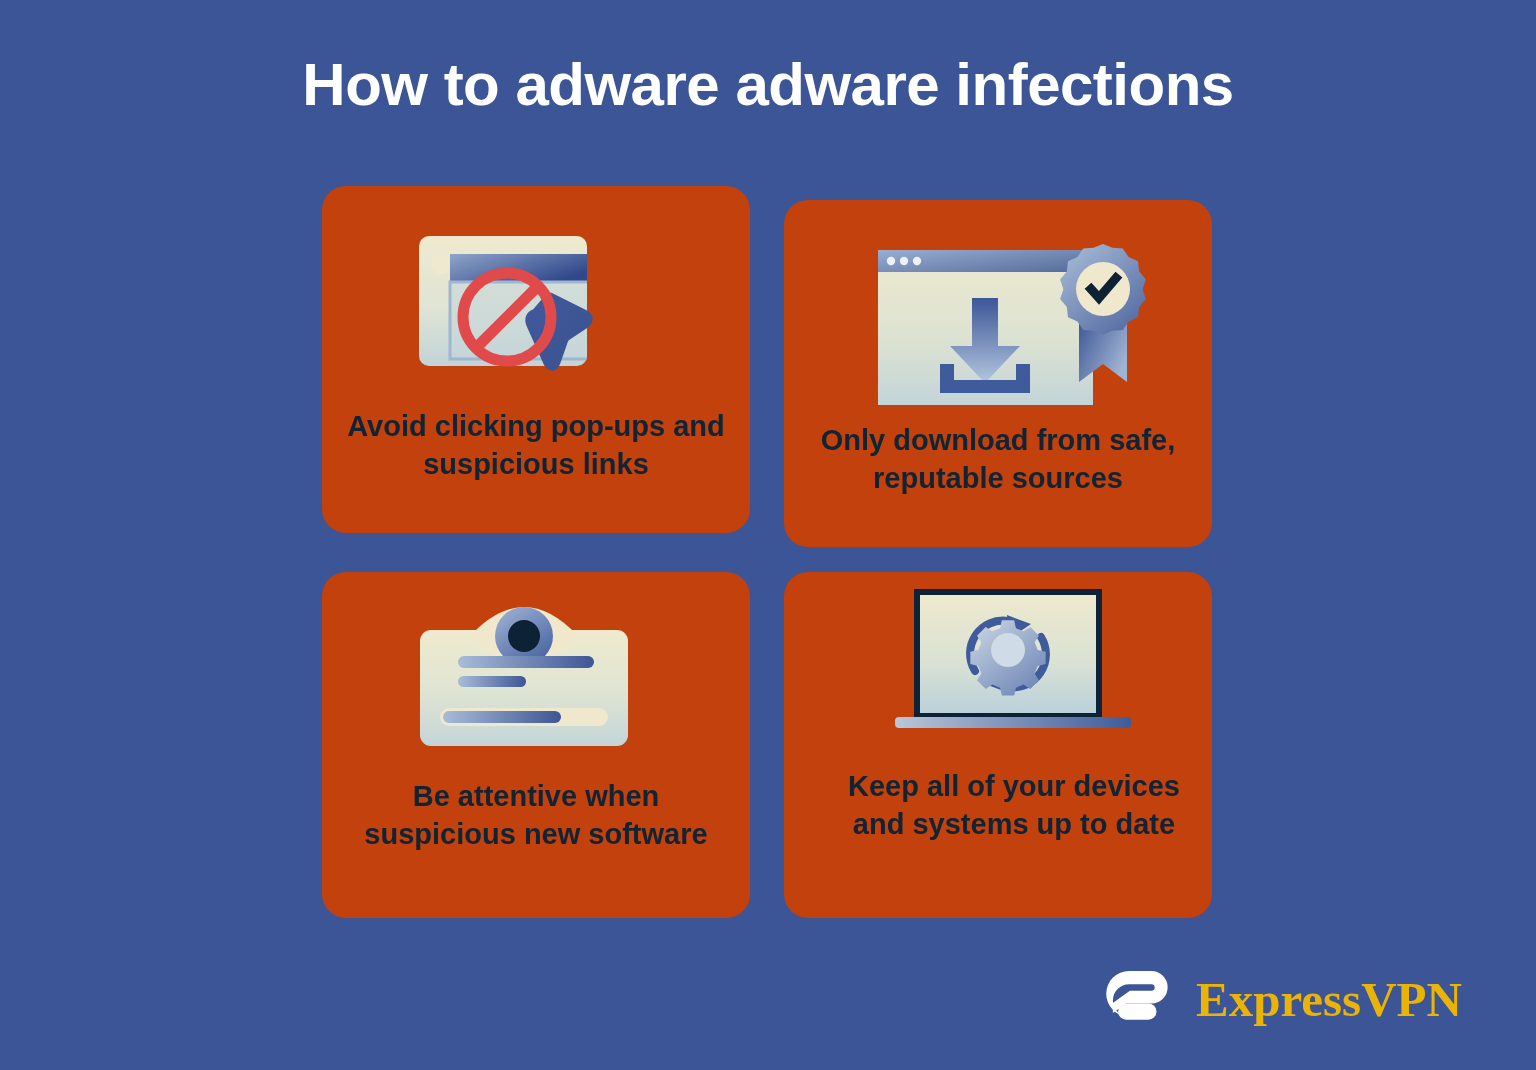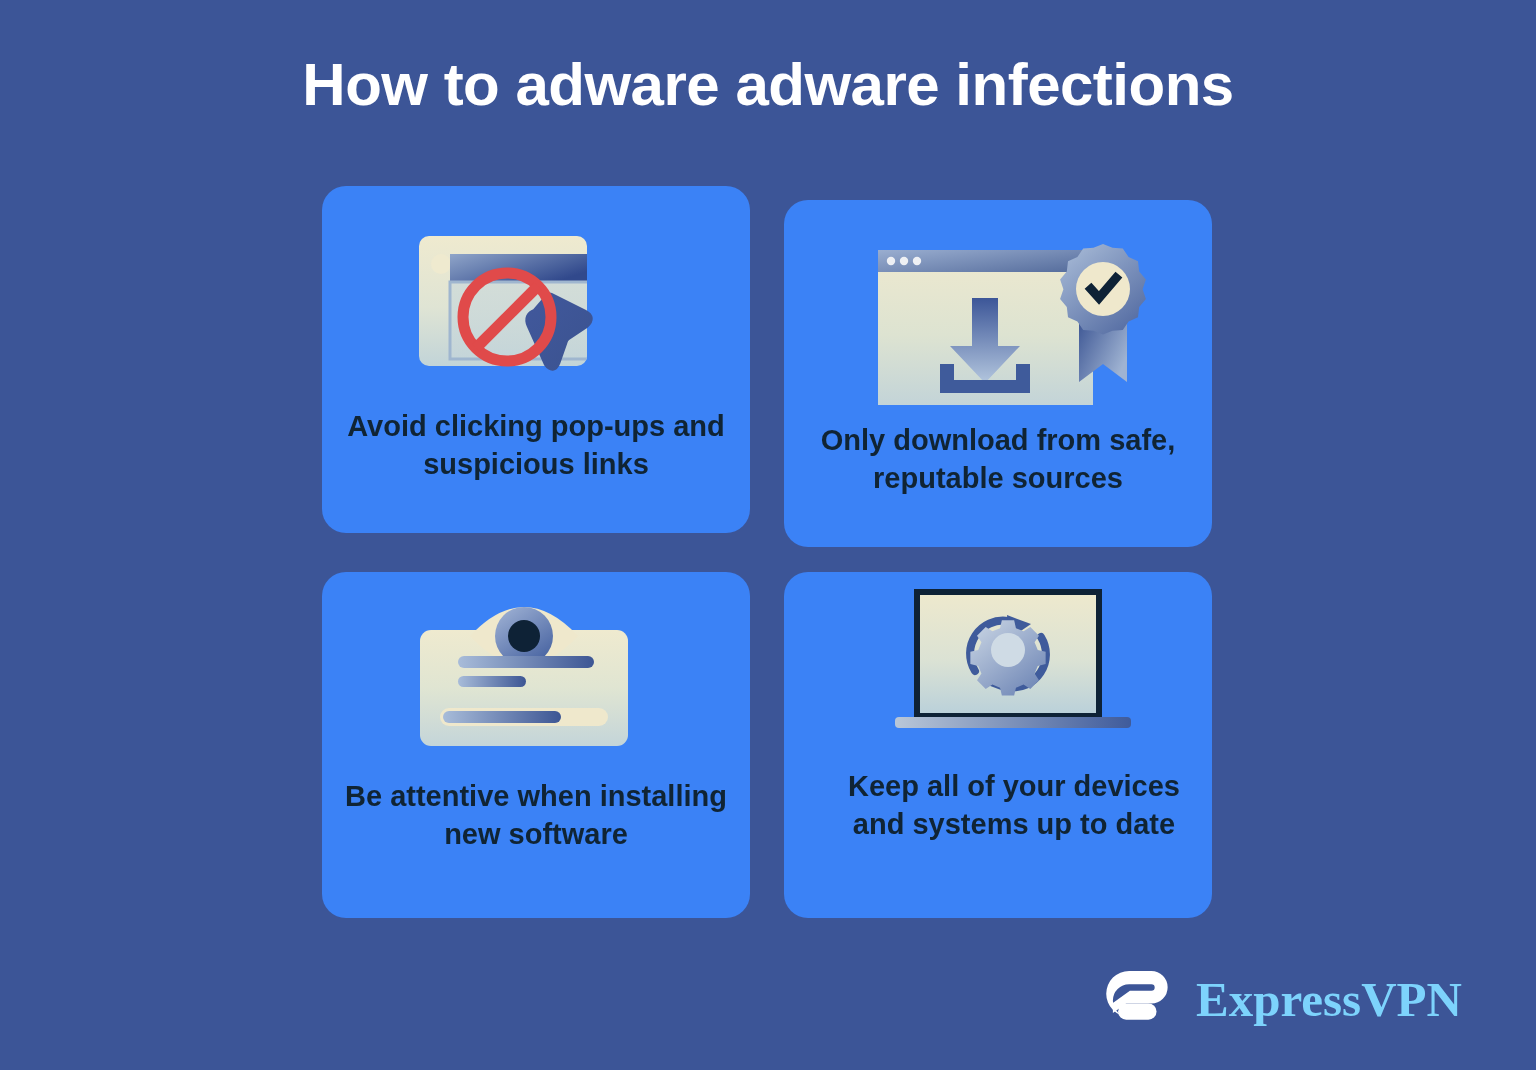--- a/index.html
+++ b/index.html
@@ -26,21 +26,21 @@
 
   
   .grid{
     position:absolute;
     left:322px;top:186px;
     width:890px;height:732px;
   }
   .card{
     position:absolute;
     width:428px;
-    background:#3b82f6;
+    background:#c2410c;
     border-radius:24px;
     box-sizing:border-box;
     display:flex;
     flex-direction:column;
     align-items:center;
   }
   .card.c0{left:0px;   top:0px;   height:347px;}
   .card.c1{left:462px; top:14px;   height:347px;}
   .card.c2{left:0px;   top:386px; height:346px;}
   .card.c3{left:462px; top:386px; height:346px;padding-left:32px;}
@@ -71,21 +71,21 @@
   
   .logo{
     position:absolute;
     left:1104px;top:962px;
     display:flex;
     align-items:center;
     gap:18px;
   }
   .logo-mark{width:74px;height:74px;flex:0 0 auto;}
   .logo-text{
-    color:#7dd3fc;
+    color:#eab308;
     font-family:"Liberation Serif", serif;
     font-size:49px;
     font-weight:bold;
     letter-spacing:0px;
     line-height:1;
   }
 </style>
 </head>
 <body>
 
@@ -213,21 +213,21 @@
           <circle cx="202" cy="64" r="29" fill="url(#iris3)"></circle>
           <circle cx="202" cy="64" r="16" fill="#0e2236"></circle>
 
           <rect x="136" y="84" width="136" height="12" rx="6" fill="url(#line3)"></rect>
           <rect x="136" y="104" width="68" height="11" rx="5.5" fill="url(#line3)"></rect>
 
           <rect x="118" y="136" width="168" height="18" rx="9" fill="#efe8cc"></rect>
           <rect x="121" y="139" width="118" height="12" rx="6" fill="url(#line3)"></rect>
         </svg>
       </div>
-      <div class="card-label">Be attentive when installing new software</div>
+      <div class="card-label">Be attentive when suspicious new software</div>
     </div>
 
     <div class="card c3">
       <div class="art">
         <svg width="428" height="196" viewBox="0 0 428 196">
           <defs>
             <linearGradient id="scr4" x1="0" y1="0" x2="0" y2="1">
               <stop offset="0" stop-color="#eee9cd"></stop>
               <stop offset="0.55" stop-color="#dbe2d4"></stop>
               <stop offset="1" stop-color="#b9d0da"></stop>

